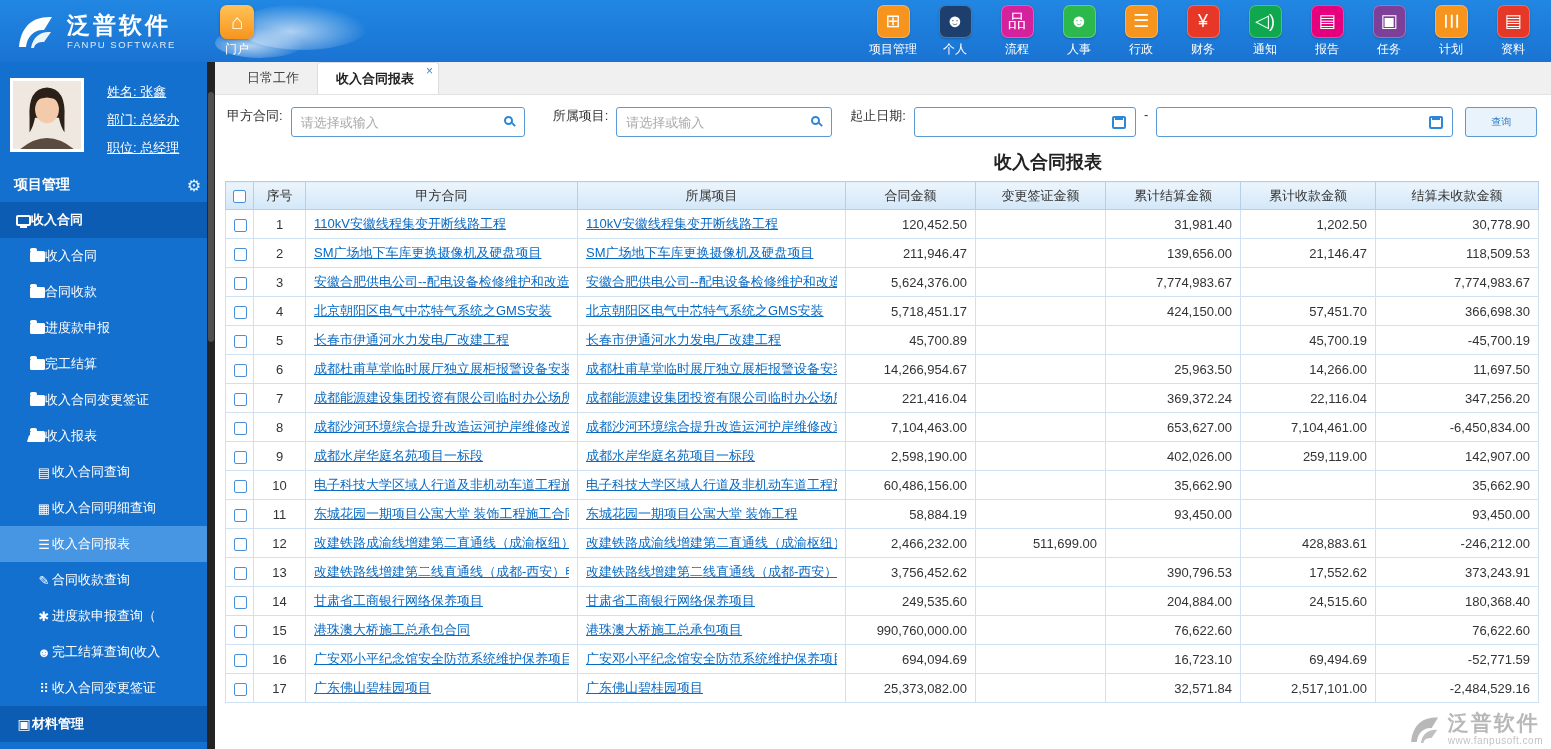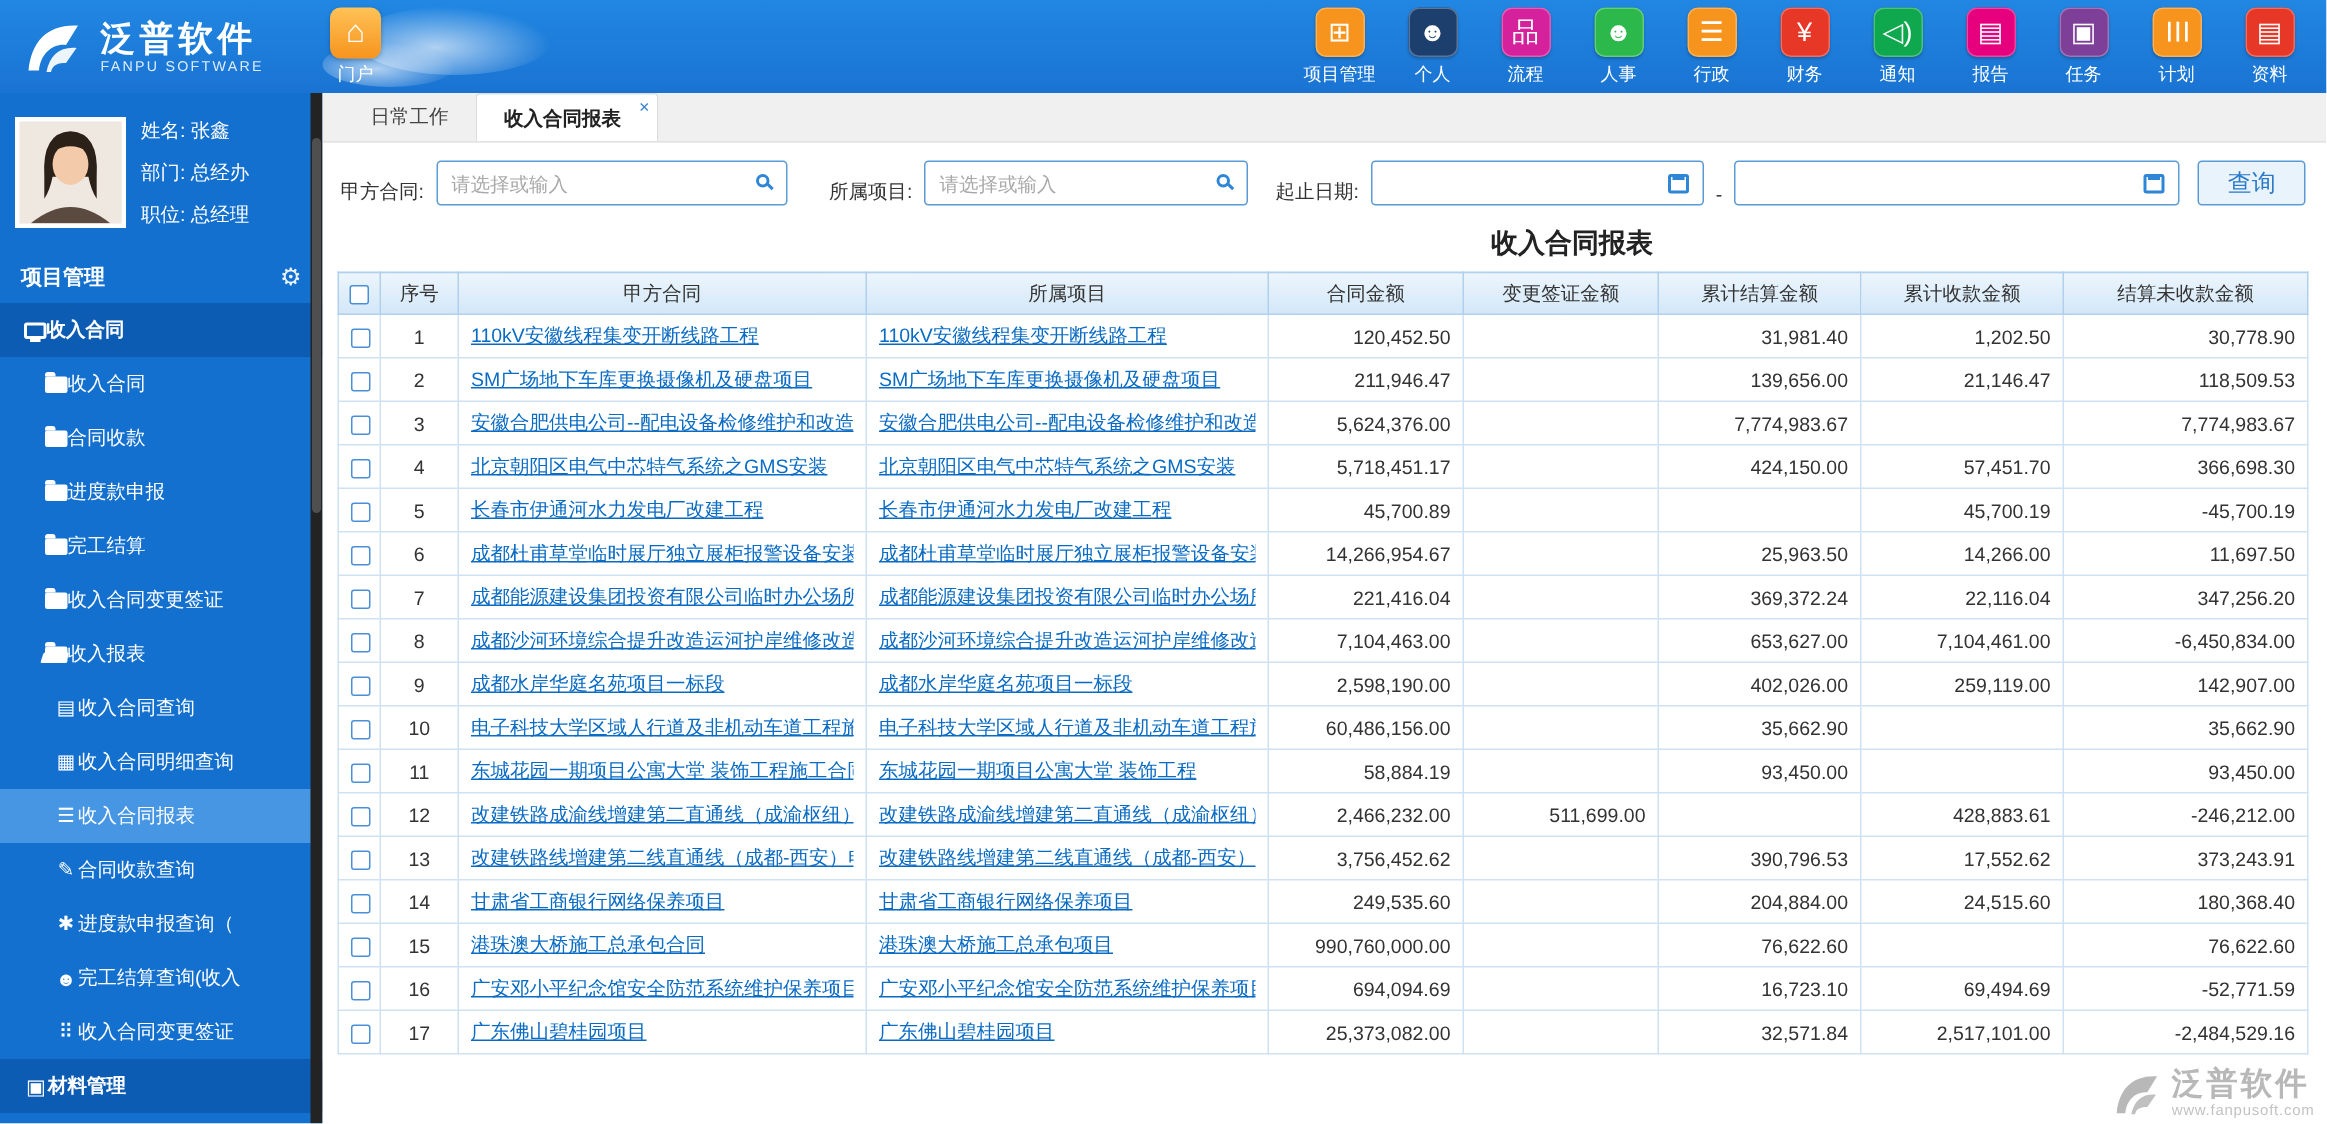--- a/index.html
+++ b/index.html
@@ -27,21 +27,21 @@
   .module-icon { width:33px; height:33px; border-radius:7px; display:flex; align-items:center; justify-content:center;
     color:#fff; font-size:18px; box-shadow:inset 0 0 0 1px rgba(255,255,255,.28), 0 1px 2px rgba(0,0,0,.2); }
   .module-label { color:#fff; font-size:12px; margin-top:3px; white-space:nowrap; }
   .glyph { line-height:1; }
   .rot90 { display:inline-block; transform:rotate(90deg); }
 
   
   .sidebar { position:absolute; top:62px; left:0; width:215px; bottom:0; background:#1470cf; color:#fff; overflow:hidden; }
   .sidebar-scrollbar { position:absolute; top:0; right:0; width:8px; bottom:0; background:#232323; z-index:3; }
   .sidebar-scroll-thumb { position:absolute; top:30px; left:1px; width:6px; height:250px; background:#4f4f4f; border-radius:3px; }
-  .user-card { display:flex; align-items:center; gap:10px; padding:16px 10px; height:106px; }
+  .user-card { display:flex; gap:23px; padding:16px 10px; height:106px;text-decoration:underline; }
   .avatar { width:74px; height:74px; border:3px solid #fff; background:#efe8e1; flex-shrink:0; overflow:hidden; }
   .avatar svg { width:100%; height:100%; display:block; }
   .user-info { font-size:13px; line-height:2.15; white-space:nowrap; }
   .section-header { height:34px; display:flex; align-items:center; justify-content:space-between;
     padding:0 14px; font-size:14px; font-weight:bold; box-shadow:0 1px 0 rgba(0,0,0,.12); }
   .gear { font-size:16px; cursor:pointer; color:#eaf4ff; }
   .menu-item { display:flex; align-items:center; height:36px; padding-left:30px;
     font-size:13px; cursor:pointer; white-space:nowrap; overflow:hidden; }
   .root-item { background:#0d5cb3; padding-left:16px; font-weight:bold; }
   .bottom-section { background:#0d5cb3; padding-left:16px; font-weight:bold; }
@@ -63,36 +63,36 @@
   .tab.active { background:#fff; border:1px solid #ddd; border-bottom:none; border-radius:3px 3px 0 0;
     color:#222; font-weight:bold; padding-right:24px; }
   .tab-close { position:absolute; top:1px; right:5px; font-size:12px; font-weight:normal; color:#3d85cc; cursor:pointer; }
 
   .toolbar { display:flex; gap:16px; padding:12px 0 10px 12px; border-bottom:1px solid #ececec; }
   .btn { height:26px; padding:0 13px; border:1px solid #6aa7df; border-radius:4px; background:#fff;
     color:#2b7bc9; font-size:13px; display:flex; align-items:center; justify-content:center; gap:5px; cursor:pointer; }
   .btn.print { background:#d8eafb; }
   .caret { font-size:9px; }
 
-  .filters { display:flex; align-items:flex-end; padding:12px 0 8px 12px; white-space:nowrap; }
+  .filters { display:flex; align-items:flex-start; padding:12px 0 8px 12px; white-space:nowrap; }
   .flabel { font-size:13px; color:#333; flex-shrink:0; }
   .ml28 { margin-left:28px; } .ml18 { margin-left:18px; }
   .finput { position:relative; height:30px; border:1px solid #5a9bd5; border-radius:3px; background:#fff;
     margin-left:8px; flex-shrink:0; }
   .finput input { position:absolute; inset:0; border:none; outline:none; background:transparent;
     font-size:13px; color:#333; padding:0 28px 0 9px; font-family:inherit; }
   .finput input::placeholder { color:#a9a9a9; }
   .w-party { width:234px; } .w-proj { width:216px; } .w-date1 { width:222px; } .w-date2 { width:297px; }
   .mag { position:absolute; right:11px; top:8px; width:9px; height:9px; border:2px solid #2e86d6; border-radius:50%; }
   .mag::after { content:''; position:absolute; width:6px; height:2px; background:#2e86d6; transform:rotate(45deg); right:-5px; bottom:-2px; }
   .cal { position:absolute; right:9px; top:8px; width:14px; height:13px; border:2px solid #2e86d6; border-radius:2px; }
   .cal::before { content:''; position:absolute; top:0; left:1px; right:1px; height:2px; background:#2e86d6; }
   .dash { margin:0 8px; color:#333; font-size:13px; }
   .search-btn { margin-left:12px; height:30px; width:72px; border:1px solid #5a9bd5; border-radius:3px;
-    background:#e9f3fc; color:#2b7bc9; font-size:16px; cursor:pointer; flex-shrink:0;
+    background:#e9f3fc; color:#2b7bc9; font-size:10px; cursor:pointer; flex-shrink:0;
     display:flex; align-items:center; justify-content:center; }
 
   .report-title { font-size:18px; font-weight:bold; color:#222; text-align:center; padding-left:330px; margin:5px 0 7px; }
 
   .table-wrap { padding-left:10px; }
   table.report { width:1313px; table-layout:fixed; border-collapse:collapse; font-size:13px; }
   .c0{width:28px} .c1{width:52px} .c2{width:272px} .c3{width:268px} .c4{width:130px}
   .c5{width:130px} .c6{width:135px} .c7{width:135px} .c8{width:163px}
   table.report th { height:28px; background:linear-gradient(180deg,#ecf5fc,#d3e7f8); border:1px solid #b2d0ec;
     color:#333; font-weight:normal; padding:0 6px; overflow:hidden; white-space:nowrap; }

